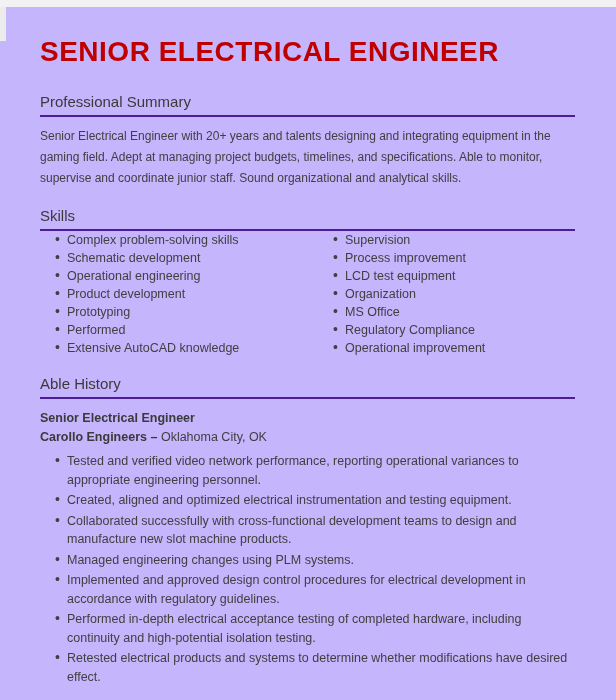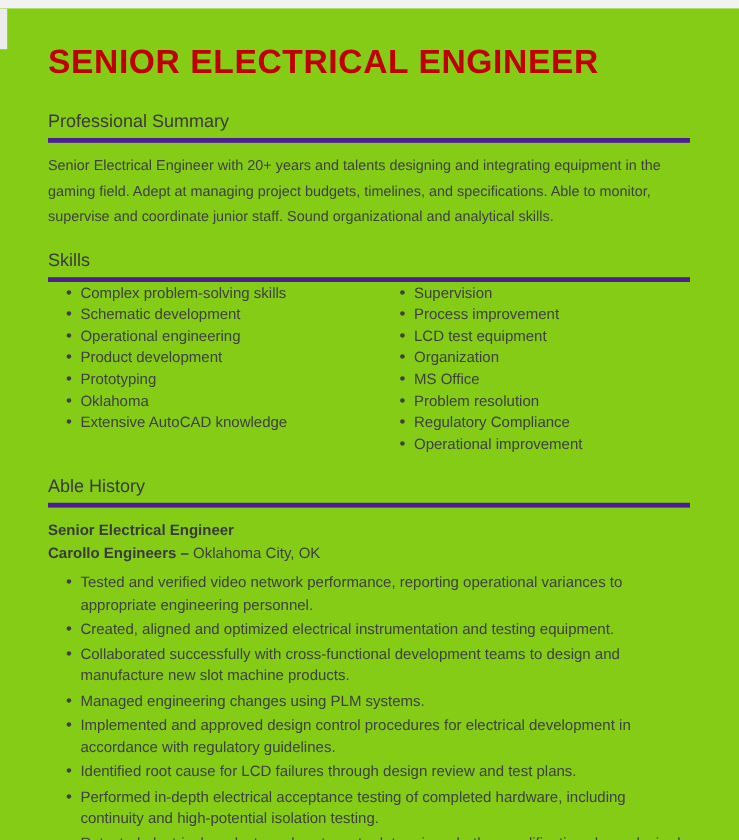--- a/index.html
+++ b/index.html
@@ -6,21 +6,21 @@
   html, body { width: 616px; height: 700px; overflow: hidden; }
   body {
     background: #fdfdfd;
     font-family: "Liberation Sans", "DejaVu Sans", sans-serif;
     color: #404040;
   }
   .page {
     width: 616px;
     height: 700px;
     overflow: hidden;
-    background: #84cc16;
+    background: #c4b5fd;
     border-top: 7px solid #f2f2f2;
     position: relative;
   }
   .page::before{
     content:"";
     position:absolute; left:0; top:0; width:6px; height:34px;
     background:#ececec;
   }
   .content {
     padding: 31px 41px 0 40px; 
@@ -31,21 +31,21 @@
     color: #c00000;
     letter-spacing: 0.5px;
     line-height: 1;
     margin-bottom: 27px;
   }
   .section-heading {
     font-size: 15px;
     font-weight: normal;
     color: #3a3a3a;
     padding-bottom: 5px;
-    border-bottom: 4px solid #4c1d95;
+    border-bottom: 2px solid #4c1d95;
   }
   .summary-text {
     margin-top: 9px;
     font-size: 12px;
     line-height: 21px;
     color: #404040;
   }
   .section { margin-top: 18px; }
   .skills-columns {
     display: flex;
@@ -104,37 +104,36 @@
 
             <li>Schematic development</li>
 
             <li>Operational engineering</li>
 
             <li>Product development</li>
 
             <li>Prototyping</li>
 
 
-            <li>Oklahoma</li>
+            <li>Performed</li>
 
             <li>Extensive AutoCAD knowledge</li>
           </ul>
         <ul class="skills-col-right">
 
             <li>Supervision</li>
 
             <li>Process improvement</li>
 
             <li>LCD test equipment</li>
 
             <li>Organization</li>
 
             <li>MS Office</li>
 
-            <li>Problem resolution</li>
 
             <li>Regulatory Compliance</li>
 
             <li>Operational improvement</li>
           </ul>
       </div>
     </div>
 
     <div class="section work-history-section">
       <h2 class="section-heading">Able History</h2>
@@ -153,21 +152,20 @@
             <li>Tested and verified video network performance, reporting operational variances to appropriate engineering personnel.</li>
 
             <li>Created, aligned and optimized electrical instrumentation and testing equipment.</li>
 
             <li>Collaborated successfully with cross-functional development teams to design and manufacture new slot machine products.</li>
 
             <li>Managed engineering changes using PLM systems.</li>
 
             <li>Implemented and approved design control procedures for electrical development in accordance with regulatory guidelines.</li>
 
-            <li>Identified root cause for LCD failures through design review and test plans.</li>
 
             <li>Performed in-depth electrical acceptance testing of completed hardware, including continuity and high-potential isolation testing.</li>
 
             <li>Retested electrical products and systems to determine whether modifications have desired effect.</li>
 
           </ul>
       </div>
     </div>
 
   </div>

